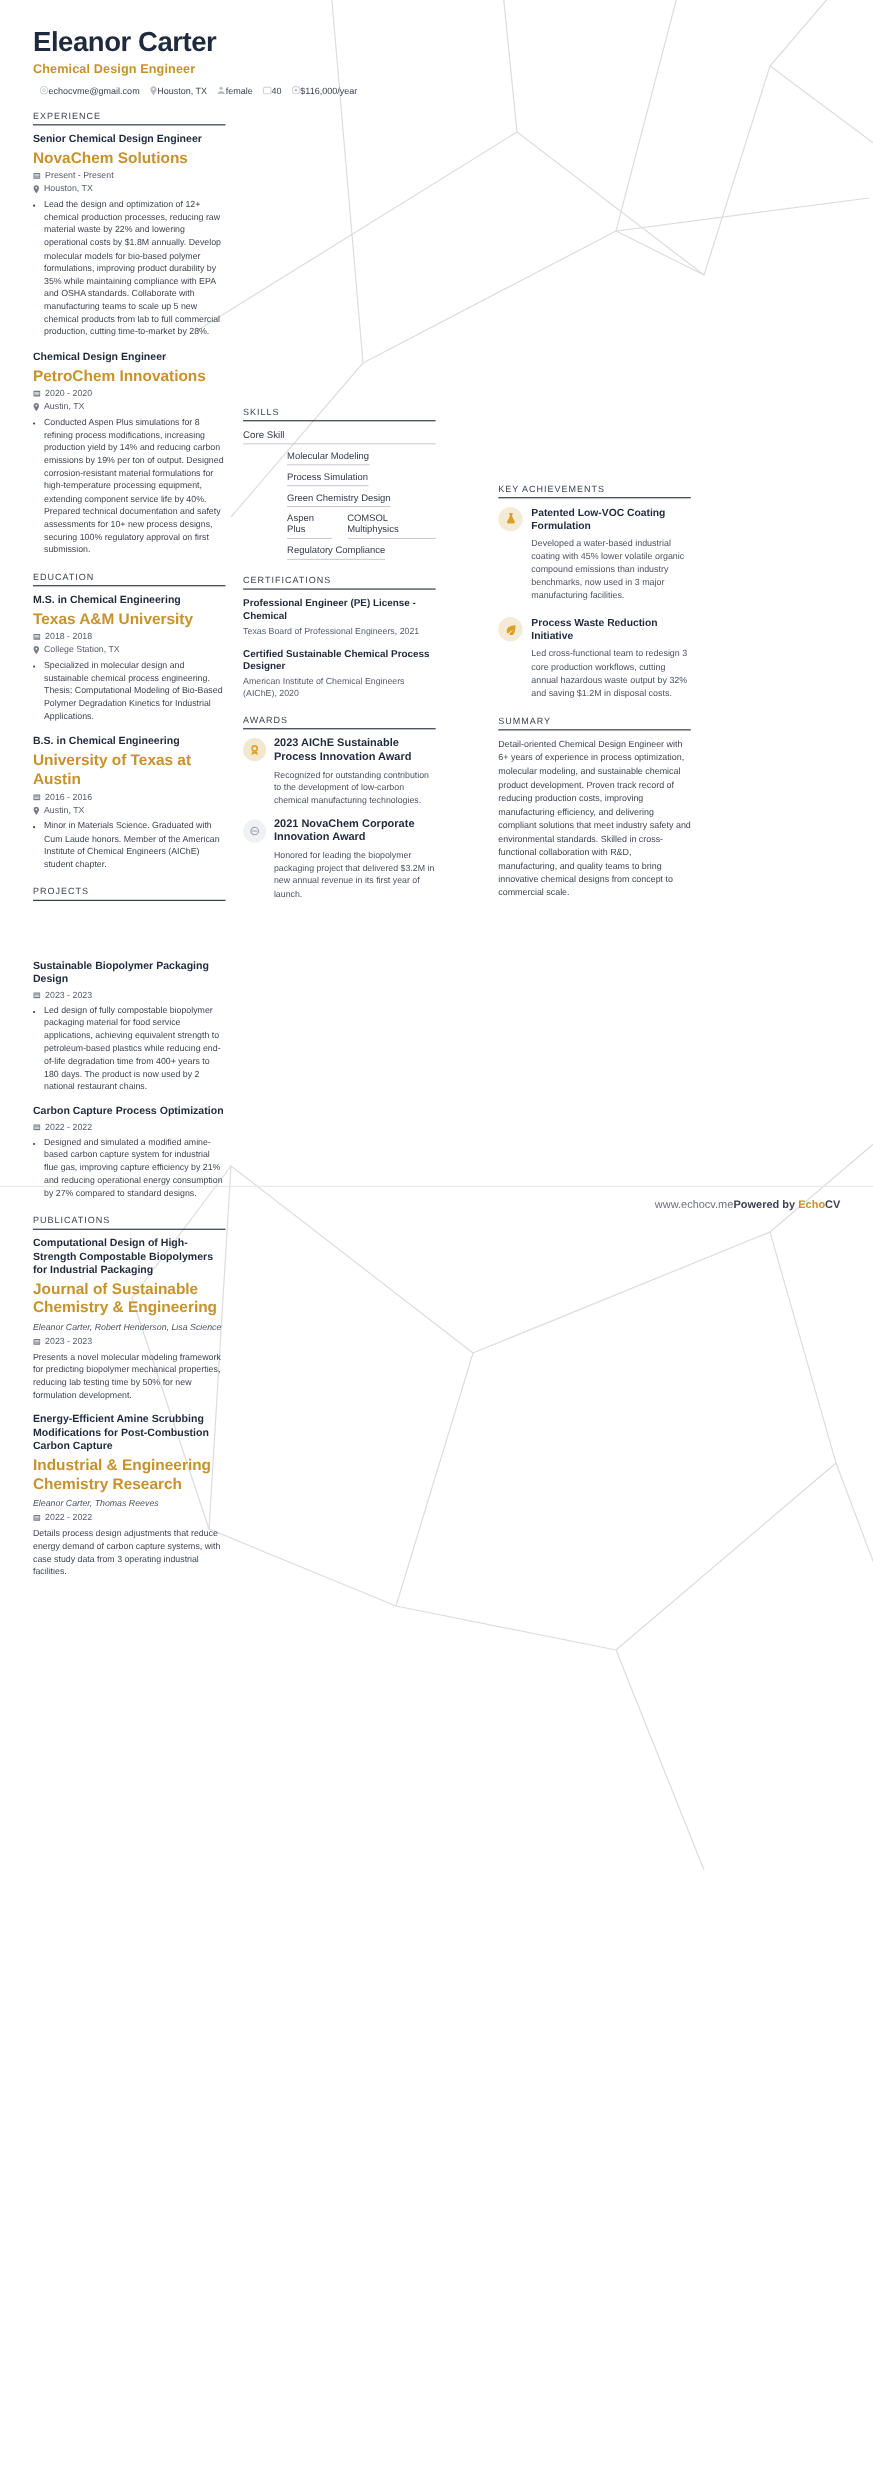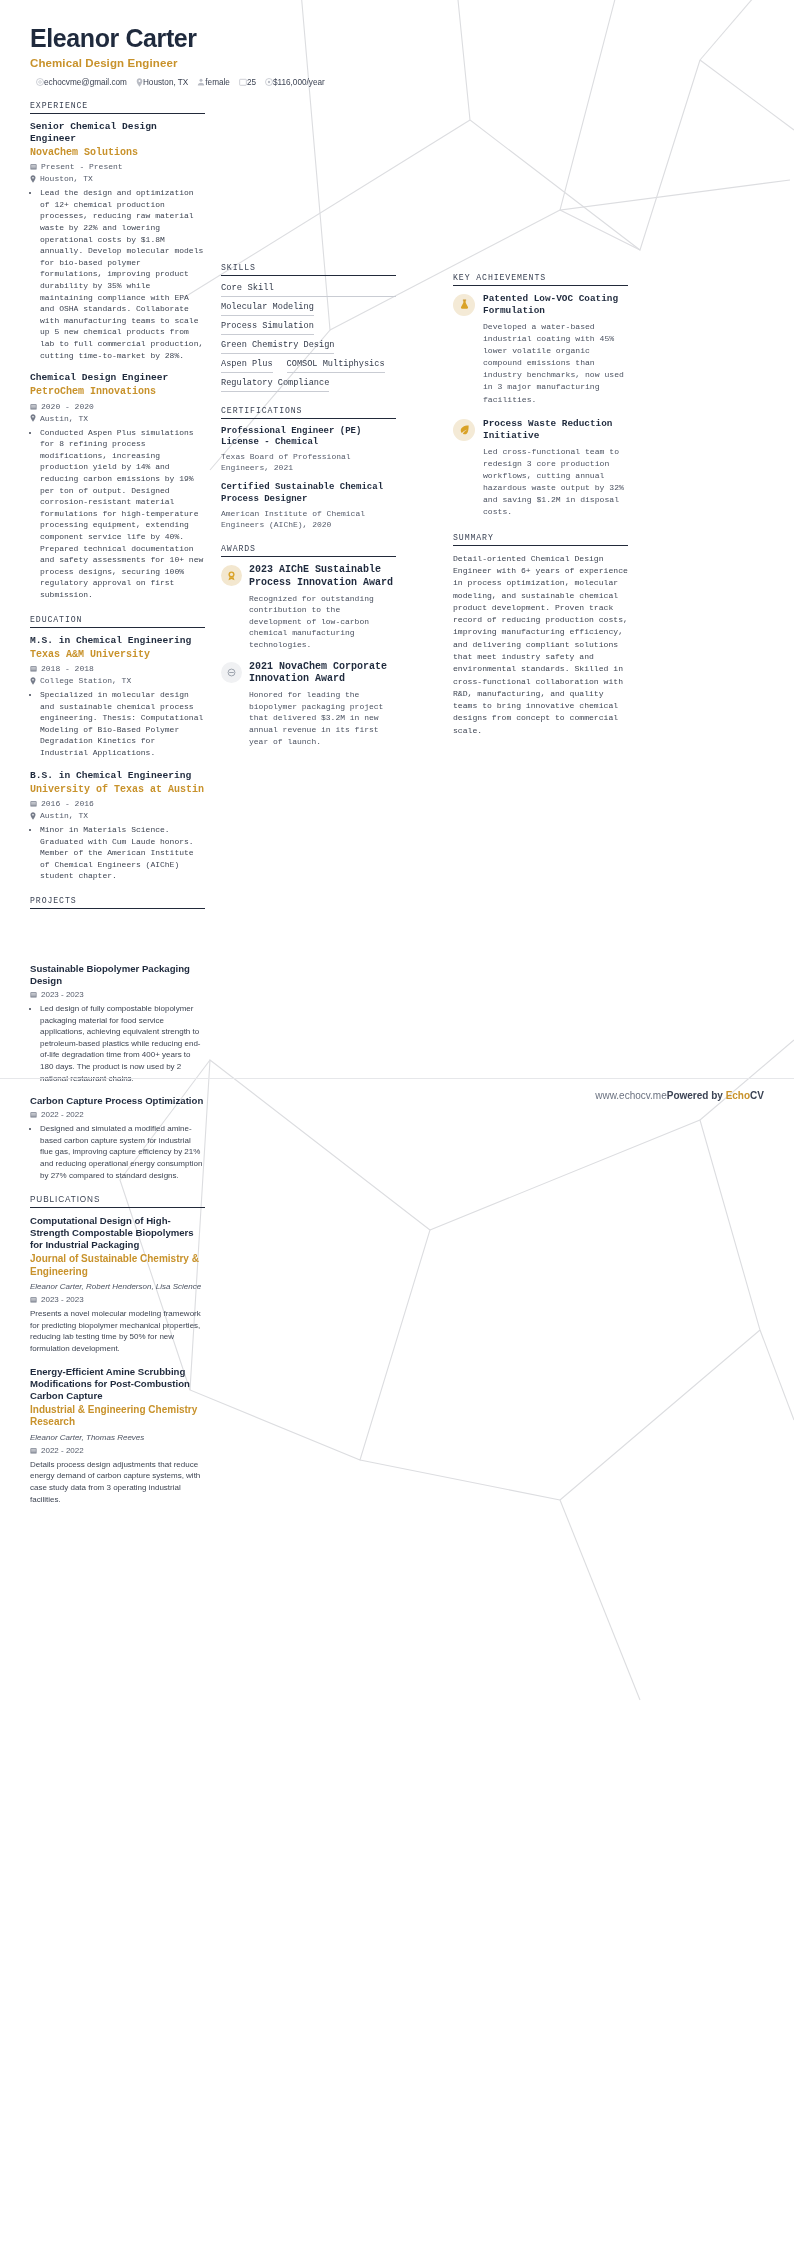--- a/index.html
+++ b/index.html
@@ -57,22 +57,21 @@
     color: #3c4353;
     white-space: nowrap;
   }
   .chip .ic { color: #b9bcc4; font-size: 8px; line-height: 1; display:inline-flex; }
   .chip svg { display: block; }
 
   .columns {
     display: flex;
     padding: 14px 22px 0 30px;
     gap: 16px;
-    align-items: center;
-    font-family: Liberation Mono, monospace;
+    align-items: flex-end;
   }
   .col-left  { width: 175px; flex: 0 0 175px; }
   .col-mid   { width: 175px; flex: 0 0 175px; }
   .col-right { width: 175px; flex: 0 0 175px; margin-left: 41px; }
 
   .sec-title {
     font-size: 8.2px;
     letter-spacing: 0.9px;
     color: #3b4354;
     text-transform: uppercase;
@@ -83,21 +82,21 @@
   .sec { margin-bottom: 14px; }
 
   .entry { margin-bottom: 11px; }
   .entry-title {
     font-size: 9.6px;
     font-weight: bold;
     color: #1f2a3d;
     line-height: 1.25;
   }
   .entry-org {
-    font-size: 10px;
+    font-size: 14px;
     font-weight: bold;
     color: #c8922b;
     margin-top: 2px;
     line-height: 1.25;
   }
   .meta {
     display: flex;
     align-items: center;
     gap: 4px;
     font-size: 8px;
@@ -116,21 +115,21 @@
   .bullets li::marker { font-size: 7px; }
 
   
   .skill-head {
     font-size: 8.8px;
     color: #323a4a;
     padding-bottom: 3px;
     border-bottom: 1px solid #c9ccd3;
     margin-bottom: 5px;
   }
-  .skill-rows { display: block; }
+  .skill-rows { display: block; margin-left: 40px; }
   .skill-line {
     display: flex;
     gap: 14px;
     margin-bottom: 5px;
   }
   .skill-item {
     font-size: 8.6px;
     color: #323a4a;
     padding-bottom: 3px;
     border-bottom: 1px solid #c9ccd3;
@@ -296,21 +295,21 @@
               </svg>
           </span>
           <span>female</span>
         </div>
         <div class="chip">
           <span class="ic">
             <svg width="8" height="8" viewBox="0 0 16 16">
                 <rect x="1.3" y="2.6" width="13.4" height="12" rx="1.4" stroke="#b9bcc4" stroke-width="1.4" fill="none"></rect>
               </svg>
           </span>
-          <span>25</span>
+          <span>40</span>
         </div>
         <div class="chip">
           <span class="ic">
             <svg width="8" height="8" viewBox="0 0 16 16">
                 <circle cx="8" cy="8" r="7" stroke="#b9bcc4" stroke-width="1.4" fill="none"></circle>
                 <circle cx="8" cy="8" r="2.4" fill="#b9bcc4"></circle>
               </svg>
           </span>
           <span>$116,000/year</span>
         </div>

